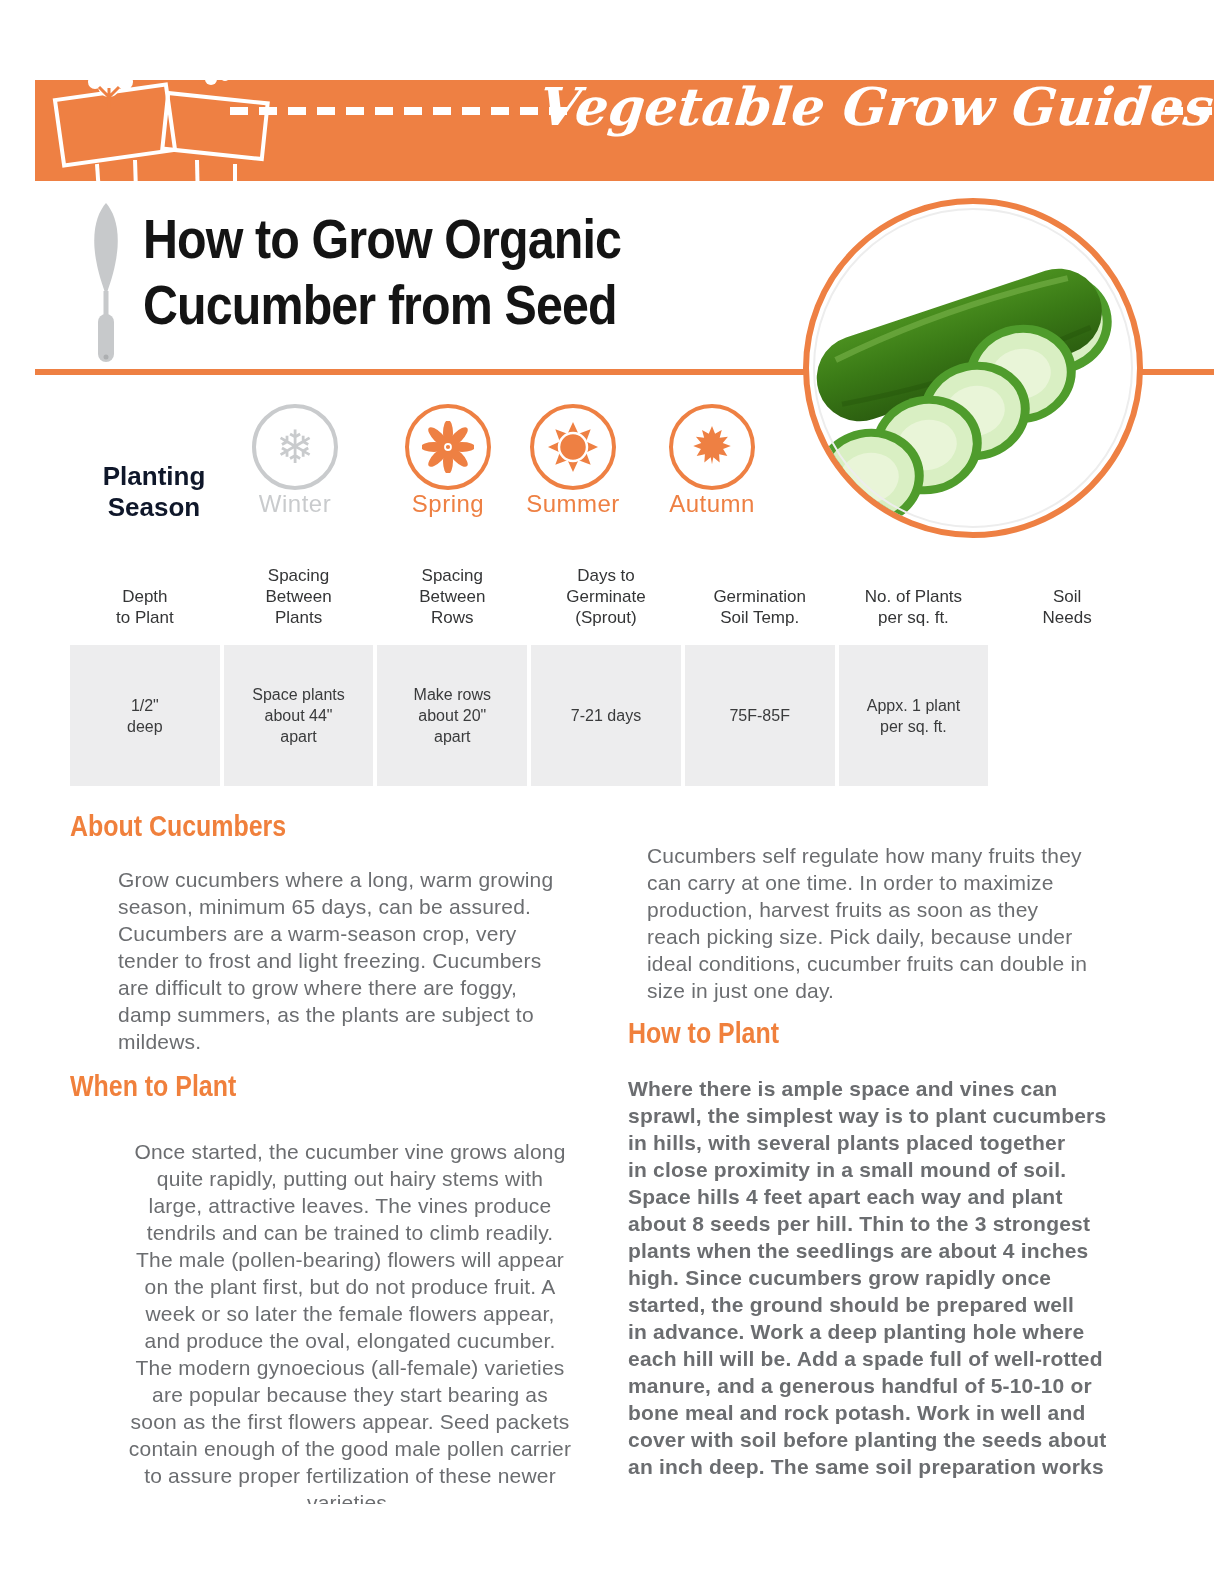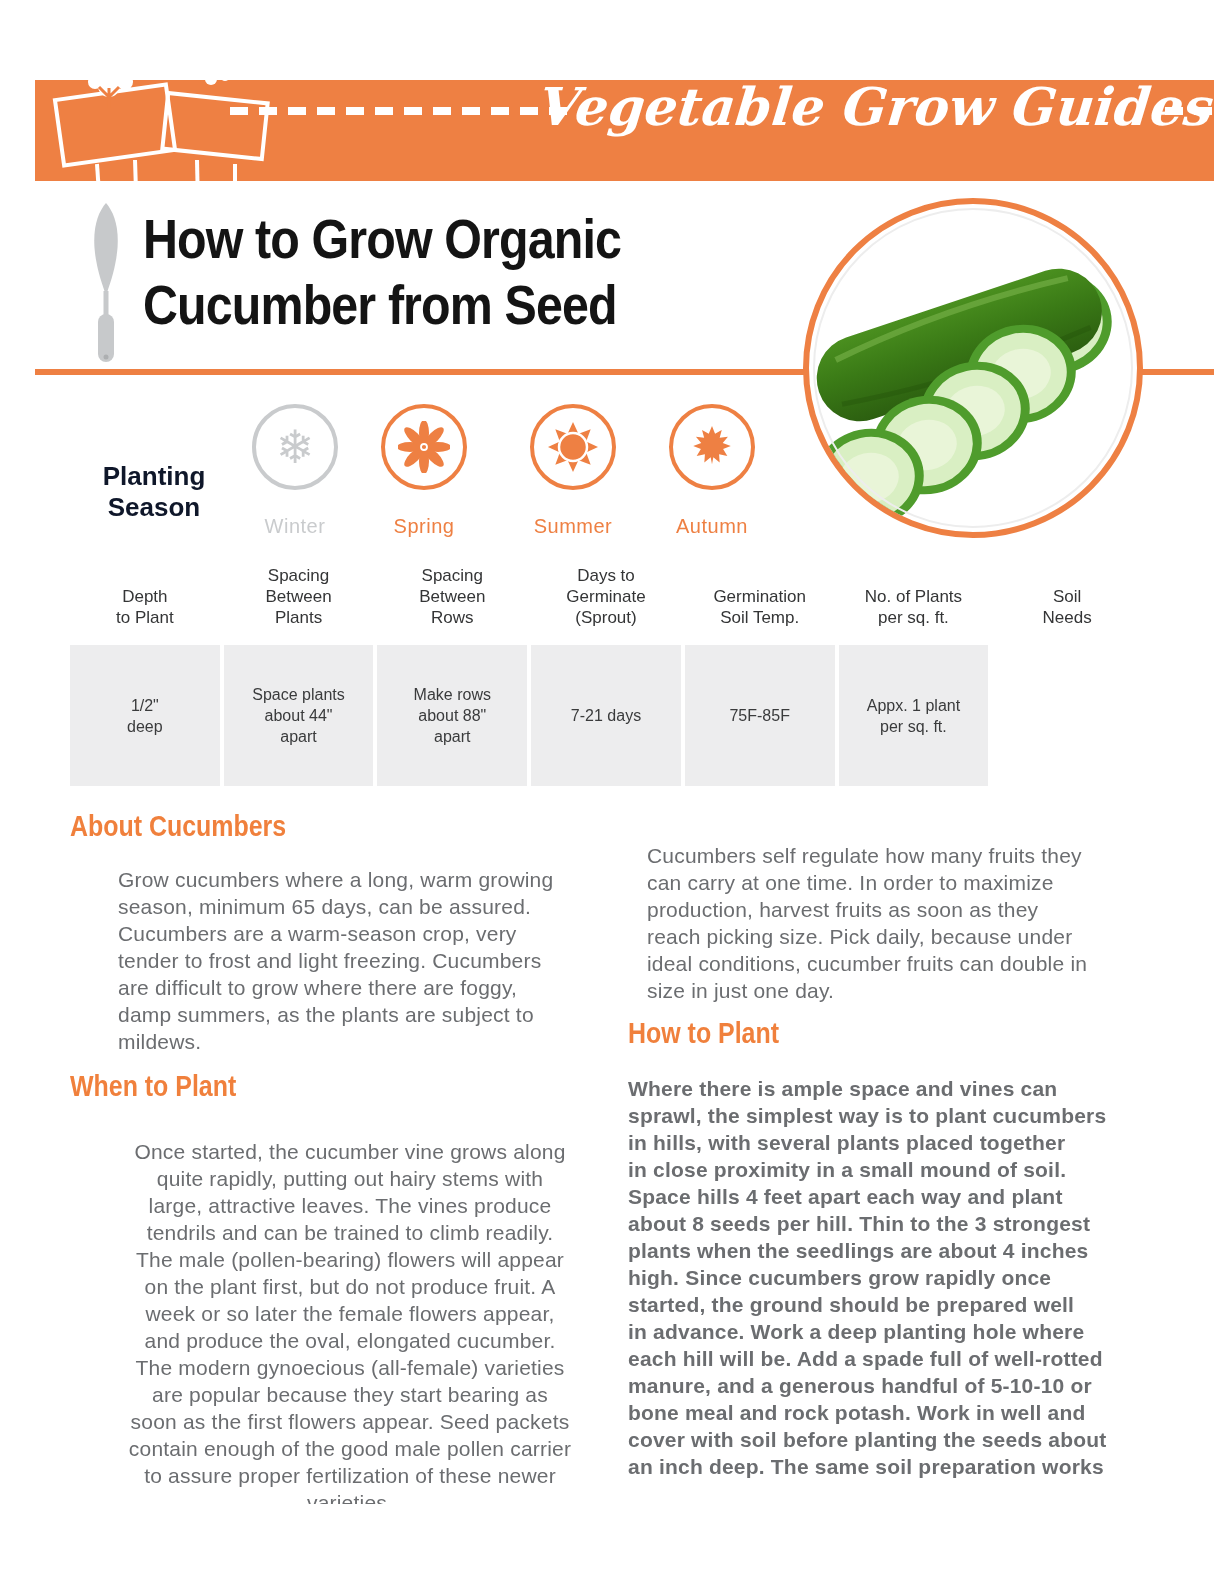--- a/index.html
+++ b/index.html
@@ -28,23 +28,23 @@
          border-radius:50%;background:#fff;box-sizing:border-box;overflow:hidden;z-index:2;}
   .inner-ring{position:absolute;inset:4px;border:2px solid #EDEDED;border-radius:50%;}
 
   
   .ps-label{position:absolute;left:92px;top:413px;width:124px;text-align:center;font-size:26px;
             font-weight:bold;color:#0f172a;line-height:31px;white-space:pre-line;margin-top:48px;}
   .season{position:absolute;top:404px;width:120px;text-align:center;}
   .season .circ{width:86px;height:86px;margin:0 auto;border-radius:50%;border:4px solid #EE8043;
             box-sizing:border-box;display:flex;align-items:center;justify-content:center;}
   .season.inactive .circ{border-color:#C9CBCD;}
-  .season .name{margin-top:25px;font-size:20px;color:#EE8043;letter-spacing:.5px;}
+  .season .name{margin-top:0;font-size:24px;color:#EE8043;letter-spacing:.5px;}
   .season.inactive .name{color:#C9CBCD;}
-  .s0{left:235px;} .s1{left:364px;} .s2{left:513px;} .s3{left:652px;}
+  .s0{left:235px;} .s1{left:388px;} .s2{left:513px;} .s3{left:652px;}
   .snow{font-family:"DejaVu Sans",sans-serif;font-size:46px;color:#C9CBCD;line-height:1;}
 
   
   .thead{position:absolute;left:70px;top:552px;width:1072px;height:76px;display:grid;
          grid-template-columns:repeat(7,1fr);gap:4px;}
   .th{display:flex;align-items:flex-end;justify-content:center;text-align:center;font-size:17px;
       line-height:21px;color:#343536;white-space:pre-line;}
   .tvals{position:absolute;left:70px;top:645px;width:1072px;height:141px;display:grid;
          grid-template-columns:repeat(7,1fr);gap:4px;}
   .td{background:#EDEDEE;display:flex;align-items:center;justify-content:center;text-align:center;
@@ -226,21 +226,21 @@
     <div class="th">Soil
 Needs</div>
   </div>
   <div class="tvals">
     <div class="td">1/2"
 deep</div>
     <div class="td">Space plants
 about 44"
 apart</div>
     <div class="td">Make rows
-about 88"
+about 20"
 apart</div>
     <div class="td">7-21 days</div>
     <div class="td">75F-85F</div>
     <div class="td">Appx. 1 plant
 per sq. ft.</div>
   </div>
 
   <div class="h2 h-about">About Cucumbers</div>
   <div class="p p-about1">Grow cucumbers where a long, warm growing
 season, minimum 65 days, can be assured.

